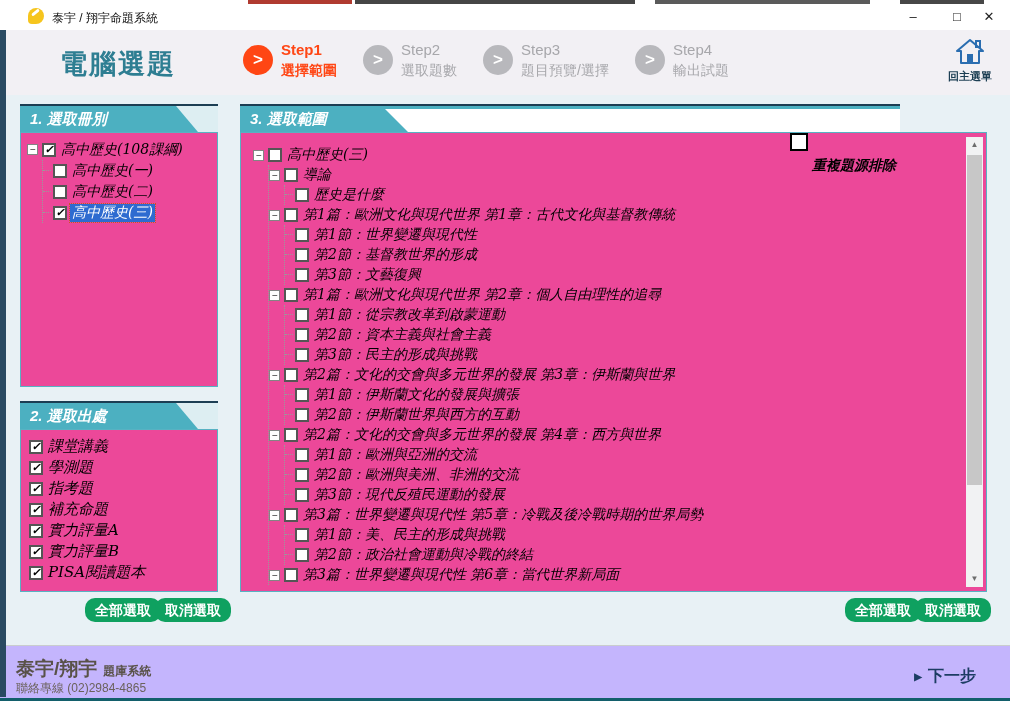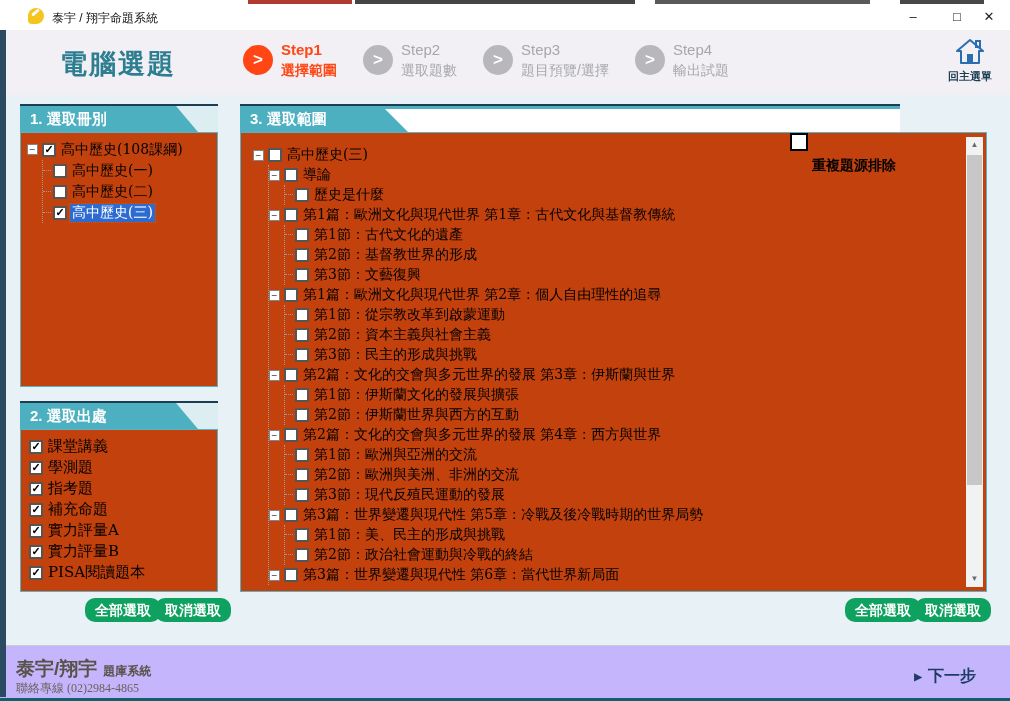--- a/index.html
+++ b/index.html
@@ -31,21 +31,21 @@
   .step.active .nm,.step.active .lb{color:#ff4614;font-weight:bold;}
   .step.inactive .nm,.step.inactive .lb{color:#a7a7ab;}
   #home{position:absolute;right:14px;top:8px;width:52px;text-align:center;cursor:pointer;}
   #home .hlabel{font-size:11px;color:#1c3e53;font-weight:bold;margin-top:1px;}
 
   
   #content{position:absolute;left:0;top:95px;width:1010px;height:550px;background:#e8f1f5;}
   #leftbar{position:absolute;left:0;top:30px;width:6px;height:667px;background:#2a4a62;z-index:5;}
 
   
-  .panel{position:absolute;background:#c2410c;border:1px solid #58b2c3;}
+  .panel{position:absolute;background:#ec4899;border:1px solid #58b2c3;font-style:italic;}
   .phead{position:absolute;left:-1px;top:-29px;height:26px;border-top:2px solid #1c3e53;background:#ddeef2;}
   .phead .tab{position:absolute;left:0;top:0;height:100%;background:#4cb0c1;color:#fff;font-weight:bold;font-size:15px;line-height:26px;padding-left:10px;box-sizing:border-box;}
   #panel1{left:20px;top:132px;width:196px;height:253px;}
   #panel1 .phead{width:198px;} #panel1 .tab{width:198px;clip-path:polygon(0 0,156px 0,178px 100%,0 100%);}
   #panel2{left:20px;top:429px;width:196px;height:161px;}
   #panel2 .phead{width:198px;} #panel2 .tab{width:198px;clip-path:polygon(0 0,156px 0,178px 100%,0 100%);}
   #panel3{left:240px;top:132px;width:745px;height:458px;}
   #panel3 .phead{width:660px;background:#fff;}
   #panel3 .tab{width:168px;clip-path:polygon(0 0,142px 0,168px 100%,0 100%);}
   #panel3 .phead::before{content:"";position:absolute;left:0;top:0;width:100%;height:3px;background:#4cb0c1;}
@@ -83,21 +83,21 @@
   .sarrow{position:absolute;left:0;width:17px;height:16px;color:#6d6d6d;font-size:8px;text-align:center;line-height:16px;cursor:pointer;}
   #sarrow-up{top:0;} #sarrow-dn{bottom:0;}
   #sthumb{position:absolute;left:1px;top:18px;width:15px;height:330px;background:#c7c7c7;cursor:pointer;}
 
   
   #footer{position:absolute;left:0;top:645px;width:1010px;height:56px;background:#c4b5fd;border-top:1px solid #c9cdce;}
   #footer::after{content:"";position:absolute;left:0;bottom:0;width:100%;height:4px;background:#135f6b;}
   #brand{position:absolute;left:16px;top:10px;color:#595249;}
   #brand .b1{font-size:19px;font-weight:bold;}
   #brand .b2{font-size:12px;font-weight:bold;margin-left:6px;}
-  #contact{position:absolute;left:16px;top:34px;font-size:12px;color:#6b625c;font-family:Liberation Serif, serif;}
+  #contact{position:absolute;left:16px;top:34px;font-size:12px;color:#6b625c;}
   #next{position:absolute;right:34px;top:20px;font-size:16px;font-weight:bold;color:#1c3c63;cursor:pointer;display:flex;align-items:center;gap:6px;}
   #next .arr{font-size:10px;}
 </style>
 </head>
 <body>
 
 <div id="win">
 
   <div class="sliver" style="left:248px;width:104px;background:#b03a30;"></div>
   <div class="sliver" style="left:355px;width:280px;background:#454545;"></div>
@@ -242,21 +242,21 @@
           </div>
           <div class="trow">
             <span class="ebox">−</span>
             <span class="cb"></span>
             <span class="tlabel">第1篇：歐洲文化與現代世界 第1章：古代文化與基督教傳統</span>
           </div>
           <div class="tkids">
             <div class="trow">
               <span class="espace"></span>
               <span class="cb"></span>
-              <span class="tlabel">第1節：古代文化的遺產</span>
+              <span class="tlabel">第1節：世界變遷與現代性</span>
             </div>
             <div class="trow">
               <span class="espace"></span>
               <span class="cb"></span>
               <span class="tlabel">第2節：基督教世界的形成</span>
             </div>
             <div class="trow">
               <span class="espace"></span>
               <span class="cb"></span>
               <span class="tlabel">第3節：文藝復興</span>

